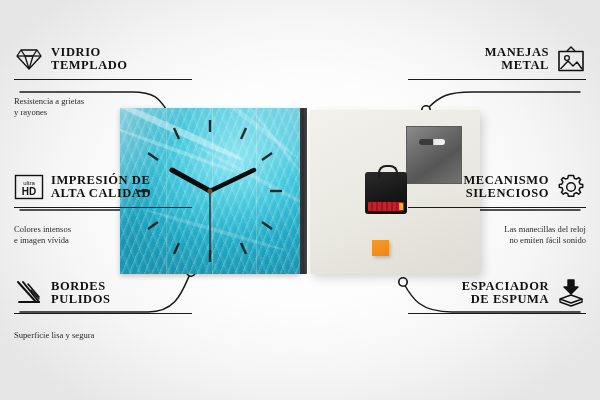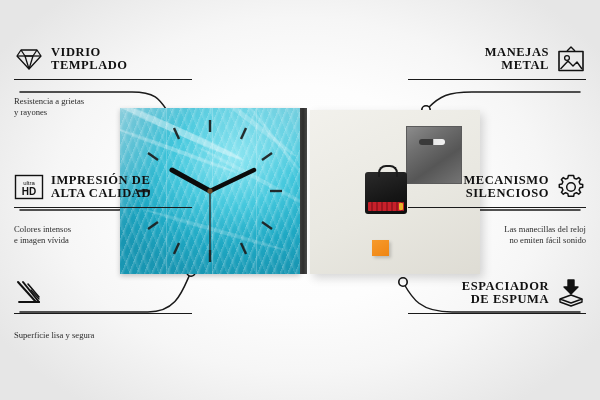--- a/index.html
+++ b/index.html
@@ -253,20 +253,22 @@
     <div class="head">
       <span class="icon">
         <svg width="28" height="26" viewBox="0 0 28 26" fill="none" stroke="#111" stroke-linecap="round">
           <path d="M3 2 L21 22" stroke-width="2"></path>
           <path d="M8 2 L24 22" stroke-width="2"></path>
           <path d="M13 4 L24 17" stroke-width="1.6"></path>
           <path d="M16 10 L24 19" stroke-width="1.3"></path>
           <path d="M4 22 H24" stroke-width="1.8"></path>
         </svg>
       </span>
+      <span class="title">BORDES
+PULIDOS</span>
     </div>
     <div class="rule"></div>
     <div class="desc">Superficie lisa y segura</div>
   </div>
 
   <div class="callout right" id="co-manejas">
     <div class="head">
       <span class="icon">
         <svg width="30" height="27" viewBox="0 0 30 27" fill="none" stroke="#111" stroke-width="1.4" stroke-linejoin="round">
           <path d="M11 5 L15 1 L19 5"></path>

